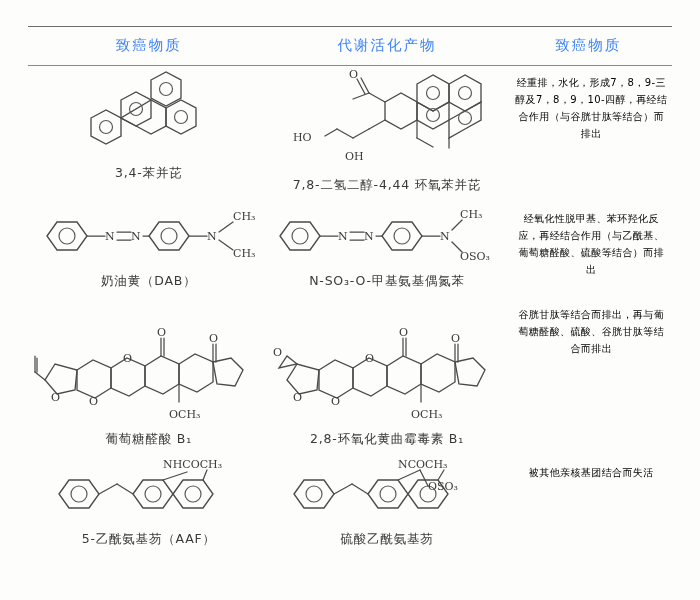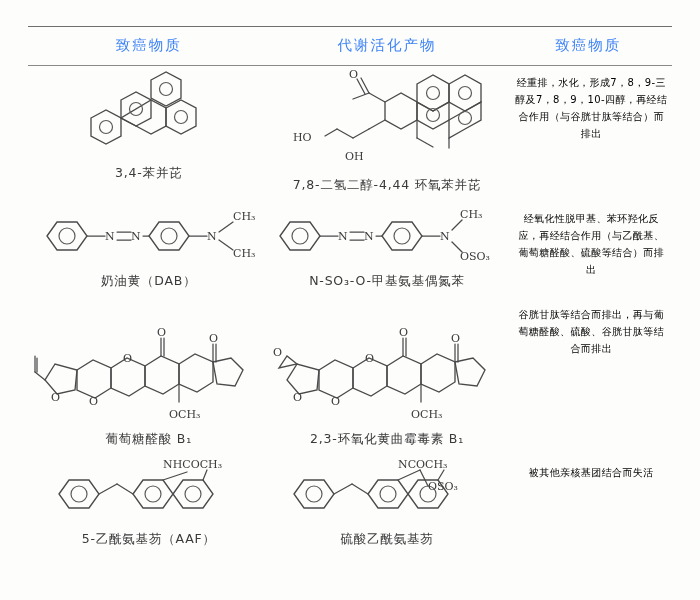--- a/index.html
+++ b/index.html
@@ -266,21 +266,21 @@
                 </g>
                 <text class="lbl" x="2" y="58">O</text>
                 <text class="lbl" x="22" y="103">O</text>
                 <text class="lbl" x="60" y="107">O</text>
                 <text class="lbl" x="94" y="64">O</text>
                 <text class="lbl" x="128" y="38">O</text>
                 <text class="lbl" x="180" y="44">O</text>
                 <text class="lbl" x="140" y="120">OCH₃</text>
               </svg>
             </div>
-            <div class="caption">2,3-环氧化黄曲霉毒素 B₁</div>
+            <div class="caption">2,8-环氧化黄曲霉毒素 B₁</div>
           </div>
         </td>
 
         <td>
           <div class="desc">谷胱甘肽等结合而排出，再与葡萄糖醛酸、硫酸、谷胱甘肽等结合而排出</div>
         </td>
       </tr>
 
       <tr>
         <td>

